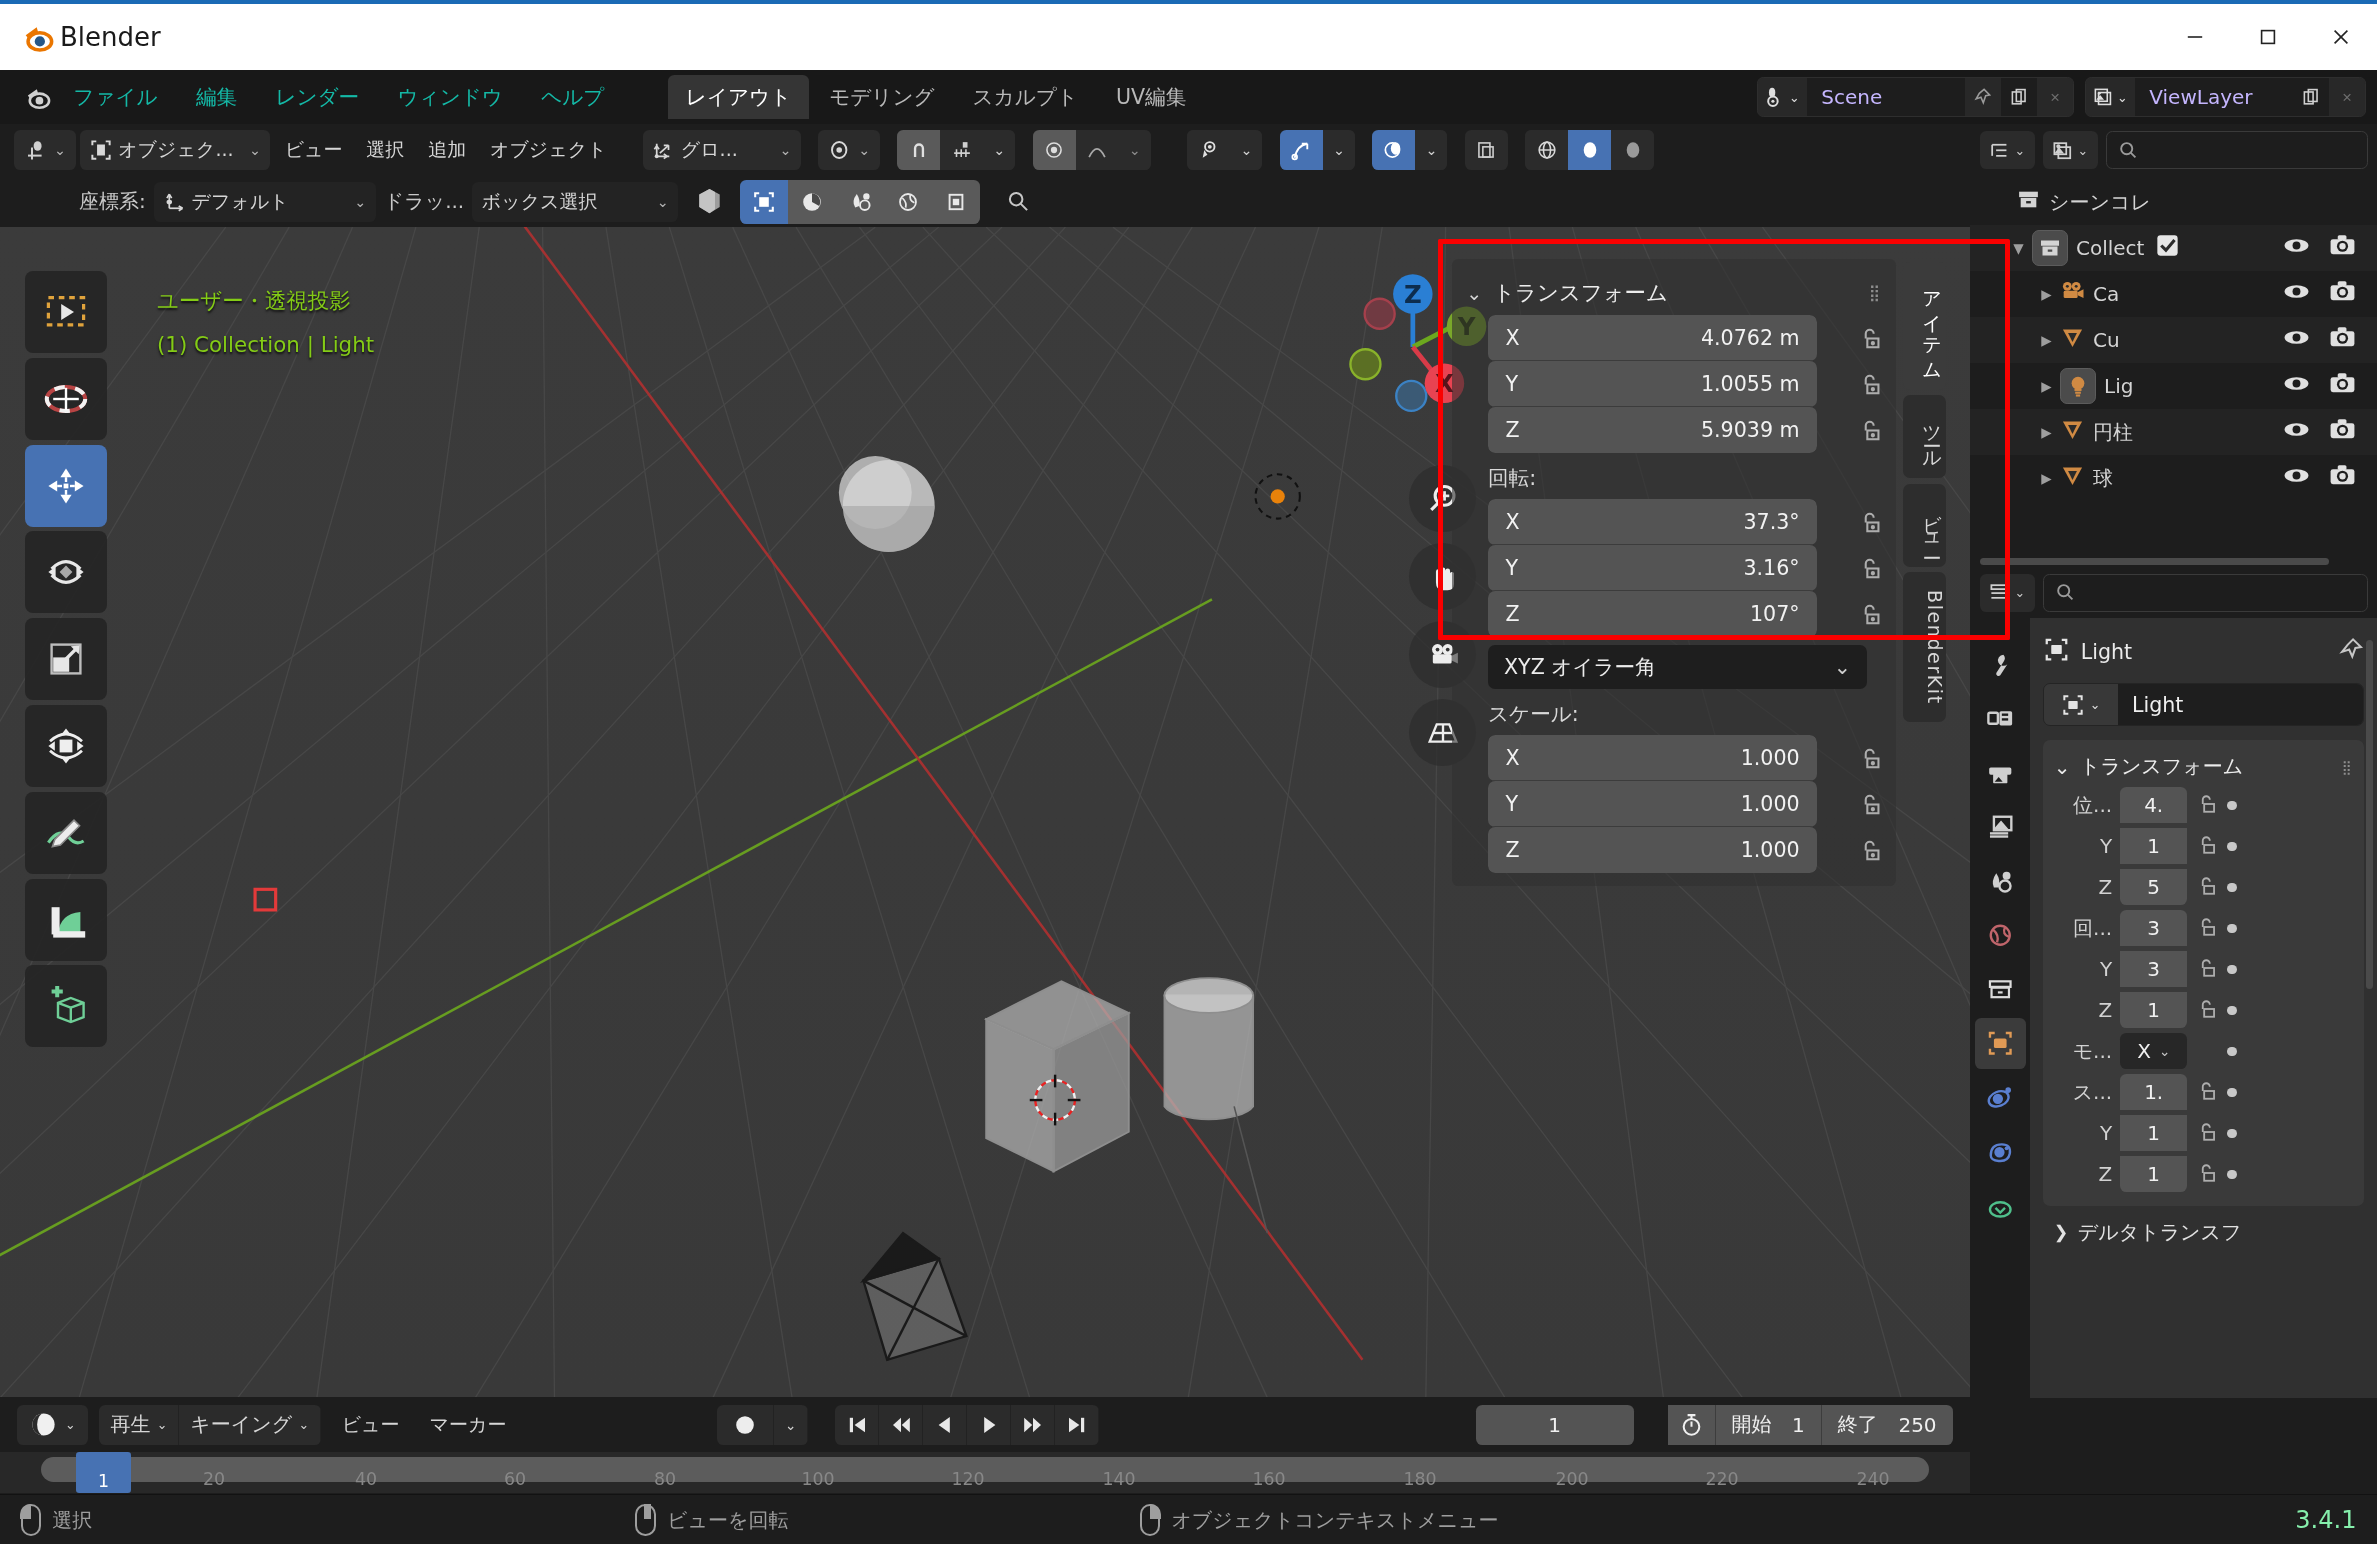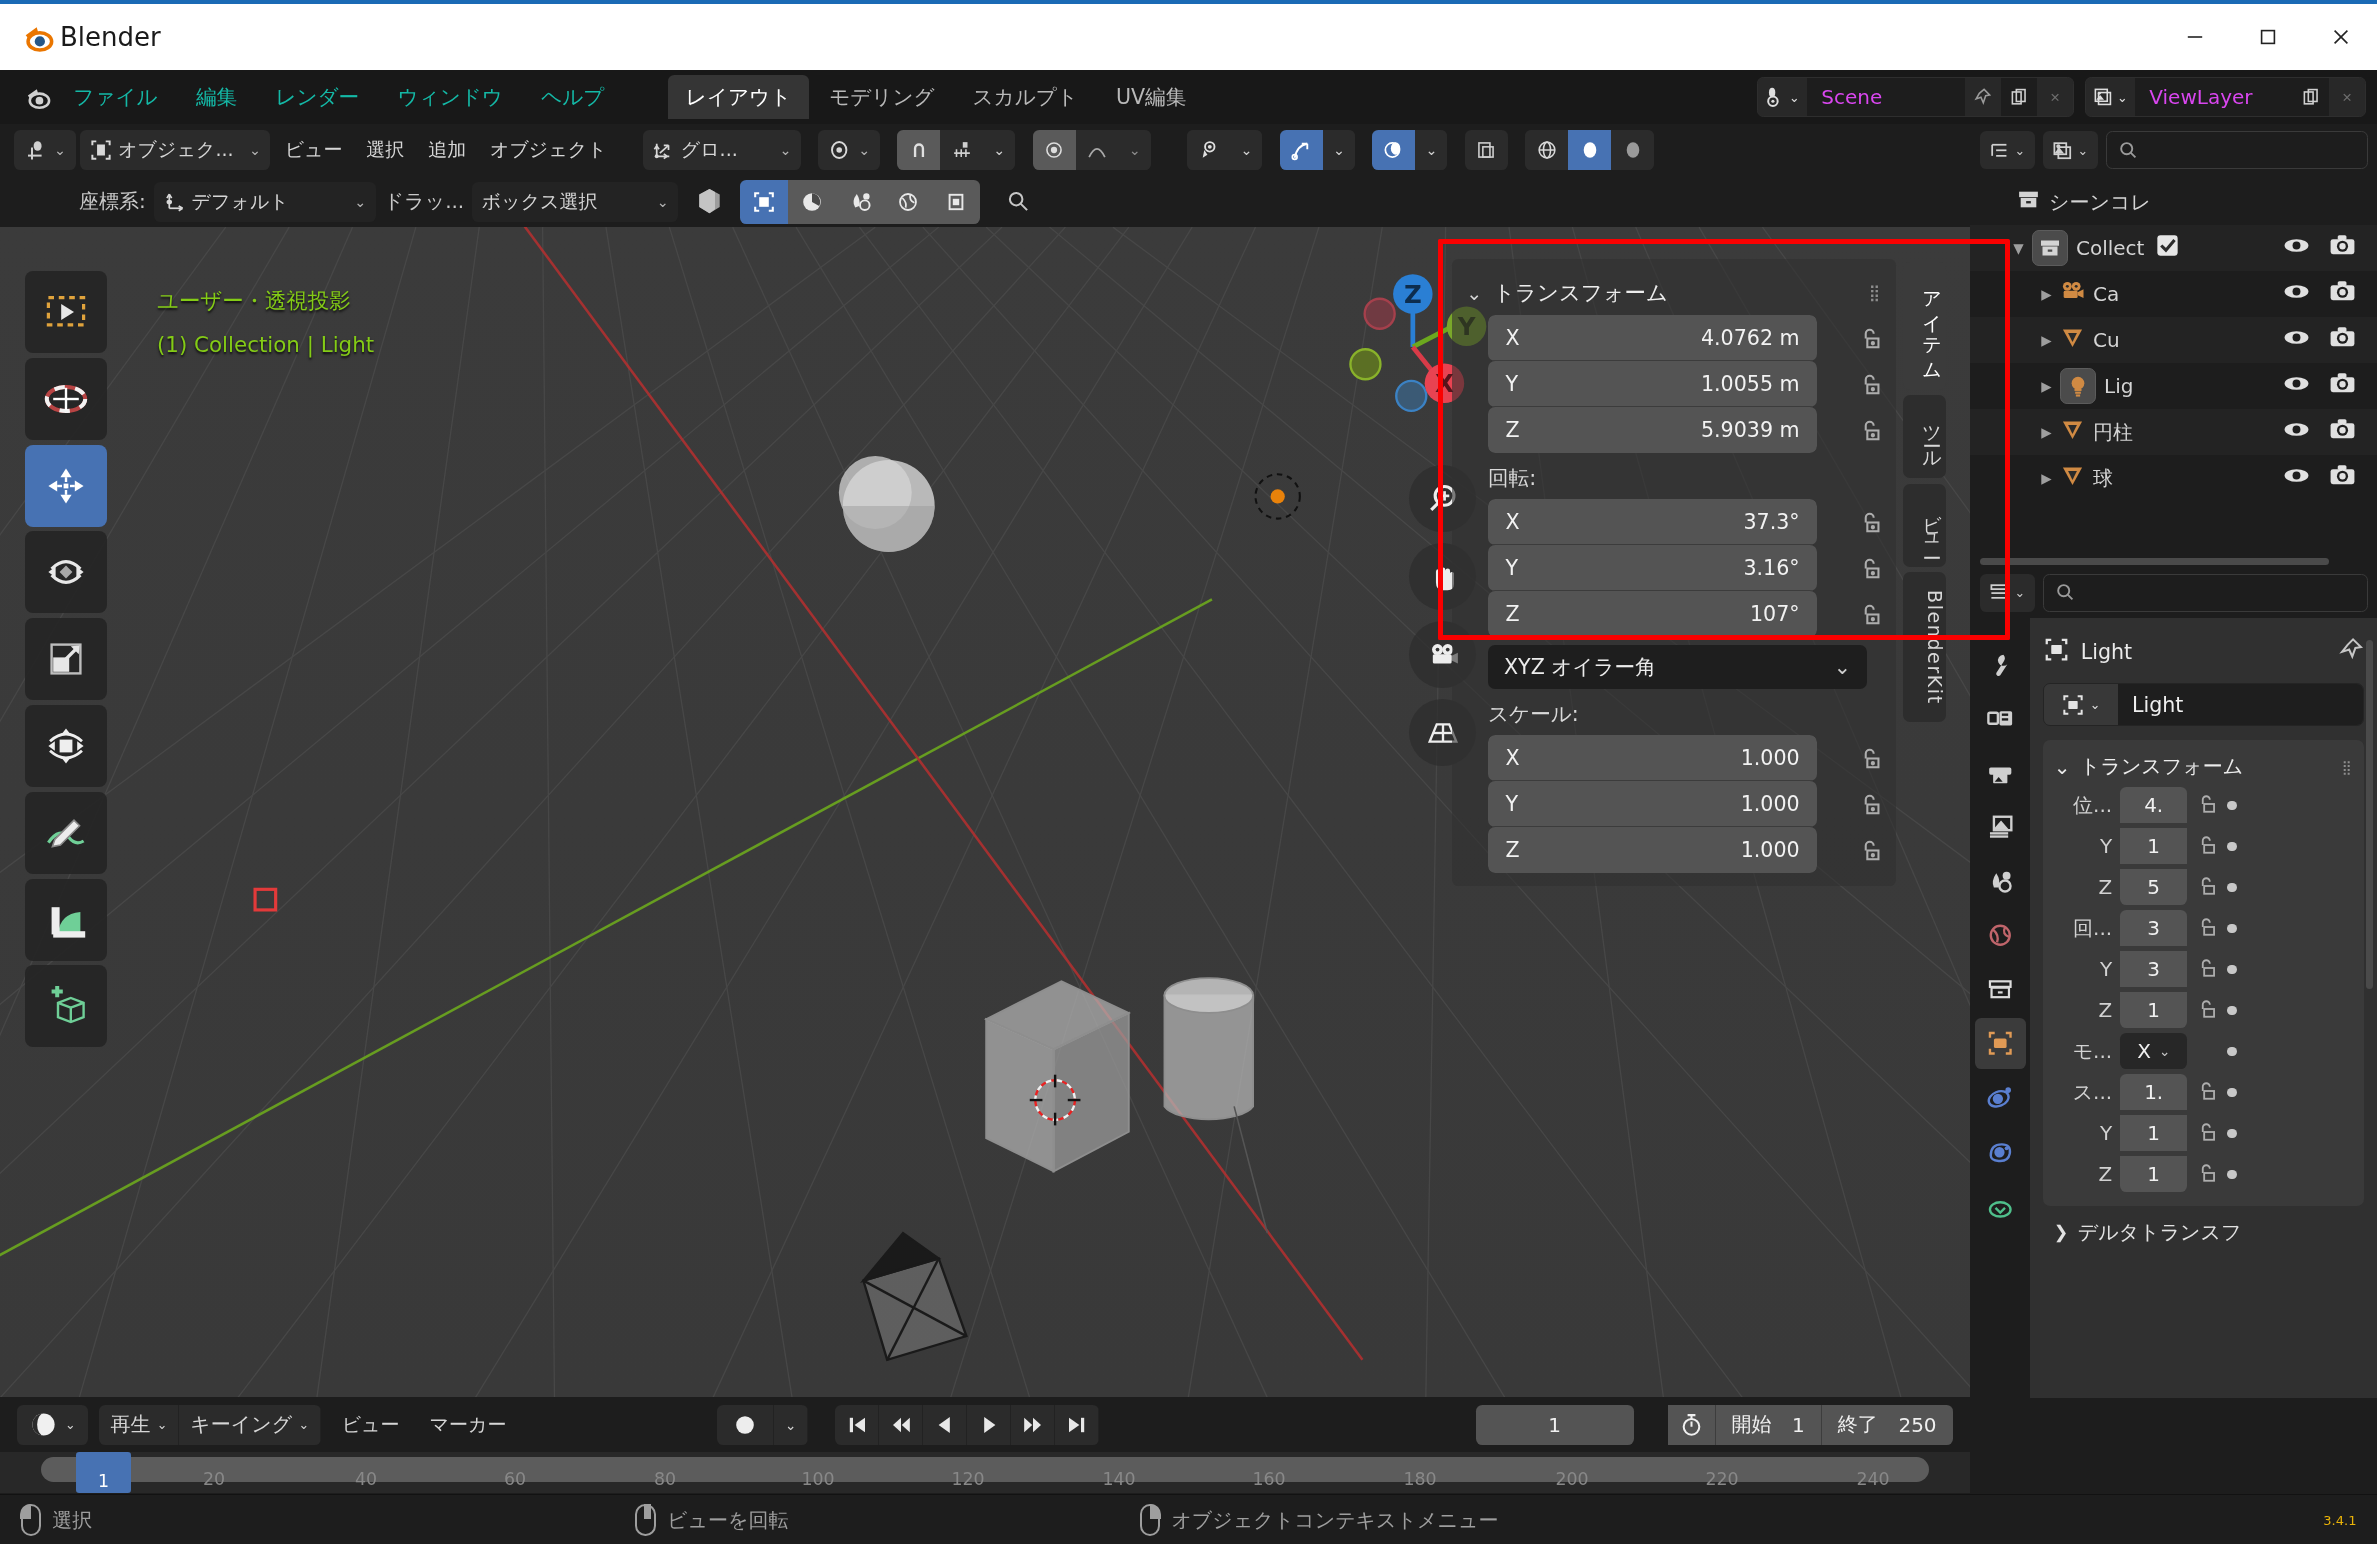--- a/index.html
+++ b/index.html
@@ -50,21 +50,21 @@
   .datablock {
     display: flex; align-items: center; height: 40px; border-radius: 6.3px;
     background: #282828; overflow: hidden; border: 0.8px solid #2e2e2e;
   }
   .db-icon {
     width: 49px; height: 40px; background: #282828; display: flex;
     align-items: center; justify-content: center; gap: 3.2px; color: #e2e2e2;
   }
   .db-name {
     background: #1d1d1d; height: 40px; display: flex; align-items: center;
-    padding: 0 14.3px; color: #d946ef; font-size: 20px; min-width: 158px;
+    padding: 0 14.3px; color: #c4b5fd; font-size: 20px; min-width: 158px;
   }
   .db-btn {
     width: 36px; height: 40px; display: flex; align-items: center; justify-content: center;
     color: #c9c9c9; background: #282828;
   }
   .db-btn.sunk { background: #1d1d1d; }
   .db-btn.dim { color: #6e6e6e; }
 
   
   .vp-header {
@@ -274,21 +274,21 @@
     align-items: flex-end; justify-content: center; padding-bottom: 1.6px;
   }
 
   
   .statusbar {
     position: absolute; left: 0; top: 1494px; width: 2377px; height: 51px;
     background: #1d1d1d; display: flex; align-items: center; gap: 14.3px; padding: 0 20.6px;
     border-top: 0.8px solid #121212;
   }
   .sb-item { display: flex; align-items: center; gap: 11px; color: #9e9e9e; font-size: 20px; }
-  .sb-ver { margin-left: auto; color: #eab308; font-size: 13px; }
+  .sb-ver { margin-left: auto; color: #86efac; font-size: 24px; }
   .mouse-ico { width: 20.6px; height: 32px; border: 2.4px solid #9e9e9e; border-radius: 10.3px; position: relative; }
   .mouse-ico.l::after { content:''; position:absolute; left:-2.4px; top:-2.4px; width:10.3px; height:15px; background:#9e9e9e; border-radius:10.3px 0 0 0;}
   .mouse-ico.m::after { content:''; position:absolute; left:6.3px; top:-2.4px; width:7.1px; height:15px; background:#9e9e9e;}
   .mouse-ico.r::after { content:''; position:absolute; right:-2.4px; top:-2.4px; width:10.3px; height:15px; background:#9e9e9e; border-radius:0 10.3px 0 0;}
 </style>
 </head>
 <body>
 
 <div id="app">
 

